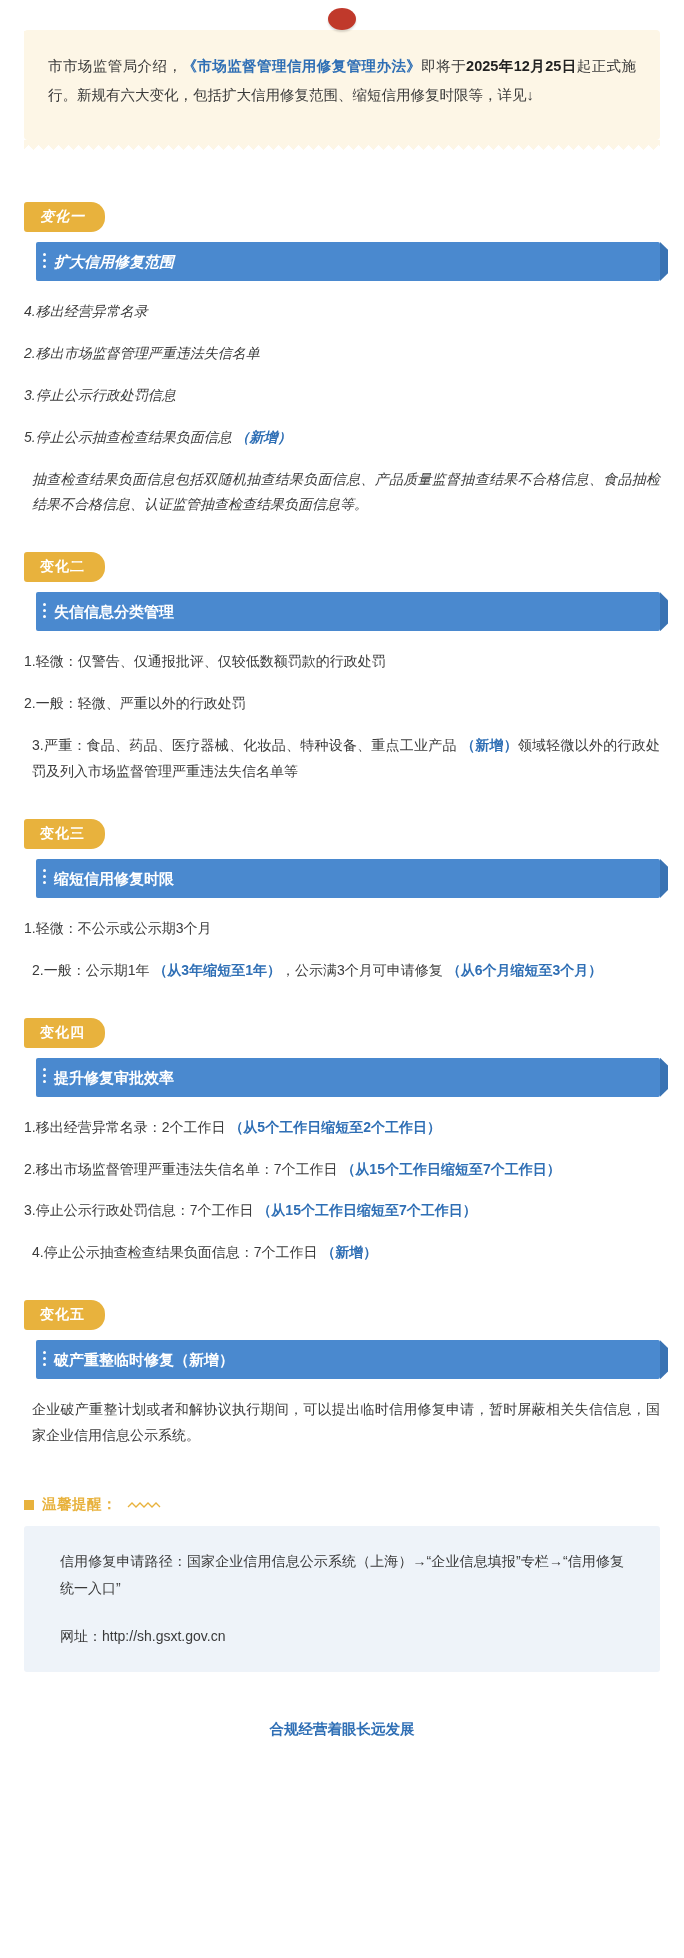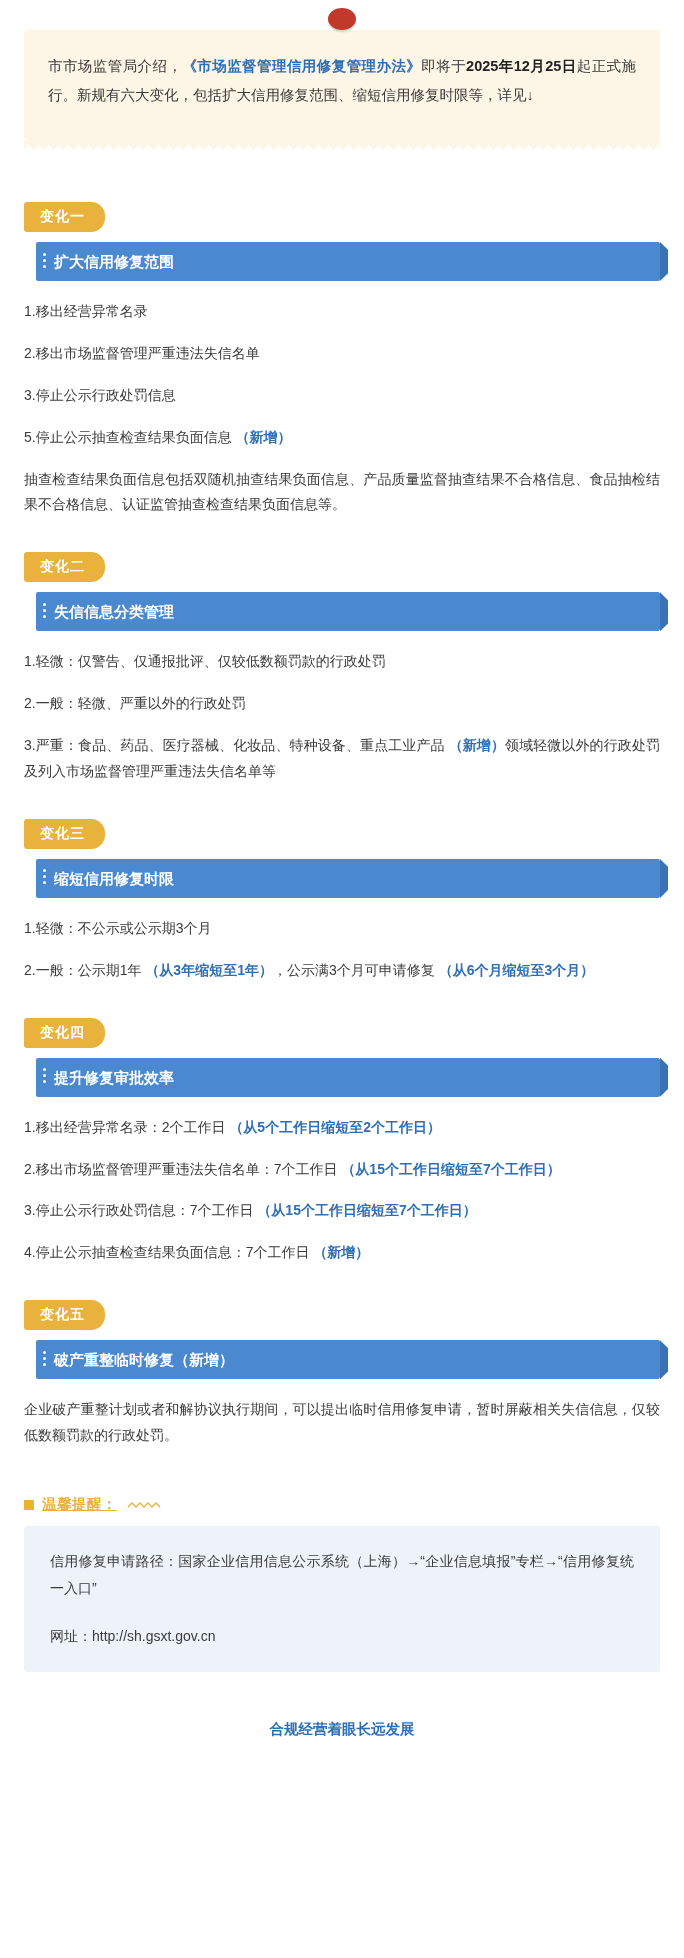--- a/index.html
+++ b/index.html
@@ -62,21 +62,21 @@
       linear-gradient(45deg, transparent 50%, #fdf6e6 50%) 0 0/10px 10px repeat-x;
   }
   .zigzag.top {
     background:
       linear-gradient(-135deg, transparent 50%, #fdf6e6 50%) 0 0/10px 10px repeat-x,
       linear-gradient(135deg, transparent 50%, #fdf6e6 50%) 0 0/10px 10px repeat-x;
   }
 
   
   .section { margin: 0 24px; padding-top: 34px; }
-  .section.first { padding-top: 52px; }
+  .section.first { padding-top: 52px; font-style: italic; }
 
   .tag {
     display: inline-block;
     background: #e8b23d;
     color: #ffffff;
     font-size: 14px;
     font-weight: bold;
     padding: 6px 20px 6px 16px;
     border-radius: 3px 14px 14px 3px;
     letter-spacing: 1px;
@@ -142,21 +142,21 @@
   }
 
   .body-list { margin-top: 18px; }
   .body-list p {
     margin: 0 0 16px 0;
     font-size: 14px;
     line-height: 1.85;
     color: #3a3a3a;
     text-align: justify;
   }
-  .body-list p:last-child { margin-bottom: 0; }
+  .body-list p:last-child { margin-bottom: 0; margin-left: 8px; }
   .para {
     margin: 16px 0 0 0;
     font-size: 14px;
     line-height: 1.95;
     color: #3a3a3a;
     text-align: justify;
   }
   .note { color: #2f6fb5; font-weight: bold; }
 
   
@@ -169,33 +169,32 @@
   .rem-square {
     width: 10px; height: 10px;
     background: #e8b23d;
     display: inline-block;
   }
   .rem-text {
     color: #e8b23d;
     font-size: 14.5px;
     font-weight: bold;
     letter-spacing: 0.5px;
-    text-decoration: underline;
   }
   .rem-wave {
     flex: 0 0 auto;
     width: 34px; height: 10px;
     margin-left: 2px;
   }
 
   .reminder-box {
     margin: 12px 24px 0 24px;
     background: #eef3f9;
     border-radius: 3px;
-    padding: 22px 26px;
+    padding: 22px 36px;
   }
   .reminder-box p {
     margin: 0;
     font-size: 14px;
     line-height: 1.95;
     color: #3a3a3a;
     text-align: justify;
   }
   .reminder-box p + p { margin-top: 20px; }
 
@@ -232,21 +231,21 @@
         <span class="dots">
             <i></i>
             <i></i>
             <i></i>
           </span>
         <span>扩大信用修复范围</span>
         <span class="banner-tail"></span>
       </div>
     </div>
     <div class="body-list">
-      <p><span>1.移出经营异常名录</span></p>
+      <p><span>4.移出经营异常名录</span></p>
       <p><span>2.移出市场监督管理严重违法失信名单</span></p>
       <p><span>3.停止公示行政处罚信息</span></p>
       <p><span>5.停止公示抽查检查结果负面信息</span> <span class="note">（新增）</span></p>
       <p class="para">抽查检查结果负面信息包括双随机抽查结果负面信息、产品质量监督抽查结果不合格信息、食品抽检结果不合格信息、认证监管抽查检查结果负面信息等。</p>
     </div>
   </div>
 
   <div class="section">
     <span class="tag">变化二</span>
     <div class="banner-wrap">
@@ -318,21 +317,21 @@
         <span class="dots">
             <i></i>
             <i></i>
             <i></i>
           </span>
         <span>破产重整临时修复</span><span>（新增）</span>
         <span class="banner-tail"></span>
       </div>
     </div>
     <div class="body-list">
-      <p class="para" style="margin-top:2px">企业破产重整计划或者和解协议执行期间，可以提出临时信用修复申请，暂时屏蔽相关失信信息，仅较低数额罚款的行政处罚。</p>
+      <p class="para" style="margin-top:2px">企业破产重整计划或者和解协议执行期间，可以提出临时信用修复申请，暂时屏蔽相关失信信息，国家企业信用信息公示系统。</p>
     </div>
   </div>
 
 
   <div class="reminder-head">
     <span class="rem-square"></span>
     <span class="rem-text">温馨提醒：</span>
     <svg class="rem-wave" viewBox="0 0 34 10">
       <path d="M1 7 L5 3 L9 7 L13 3 L17 7 L21 3 L25 7 L29 3 L33 7" fill="none" stroke="#e8b23d" stroke-width="1.3"></path>
     </svg>

